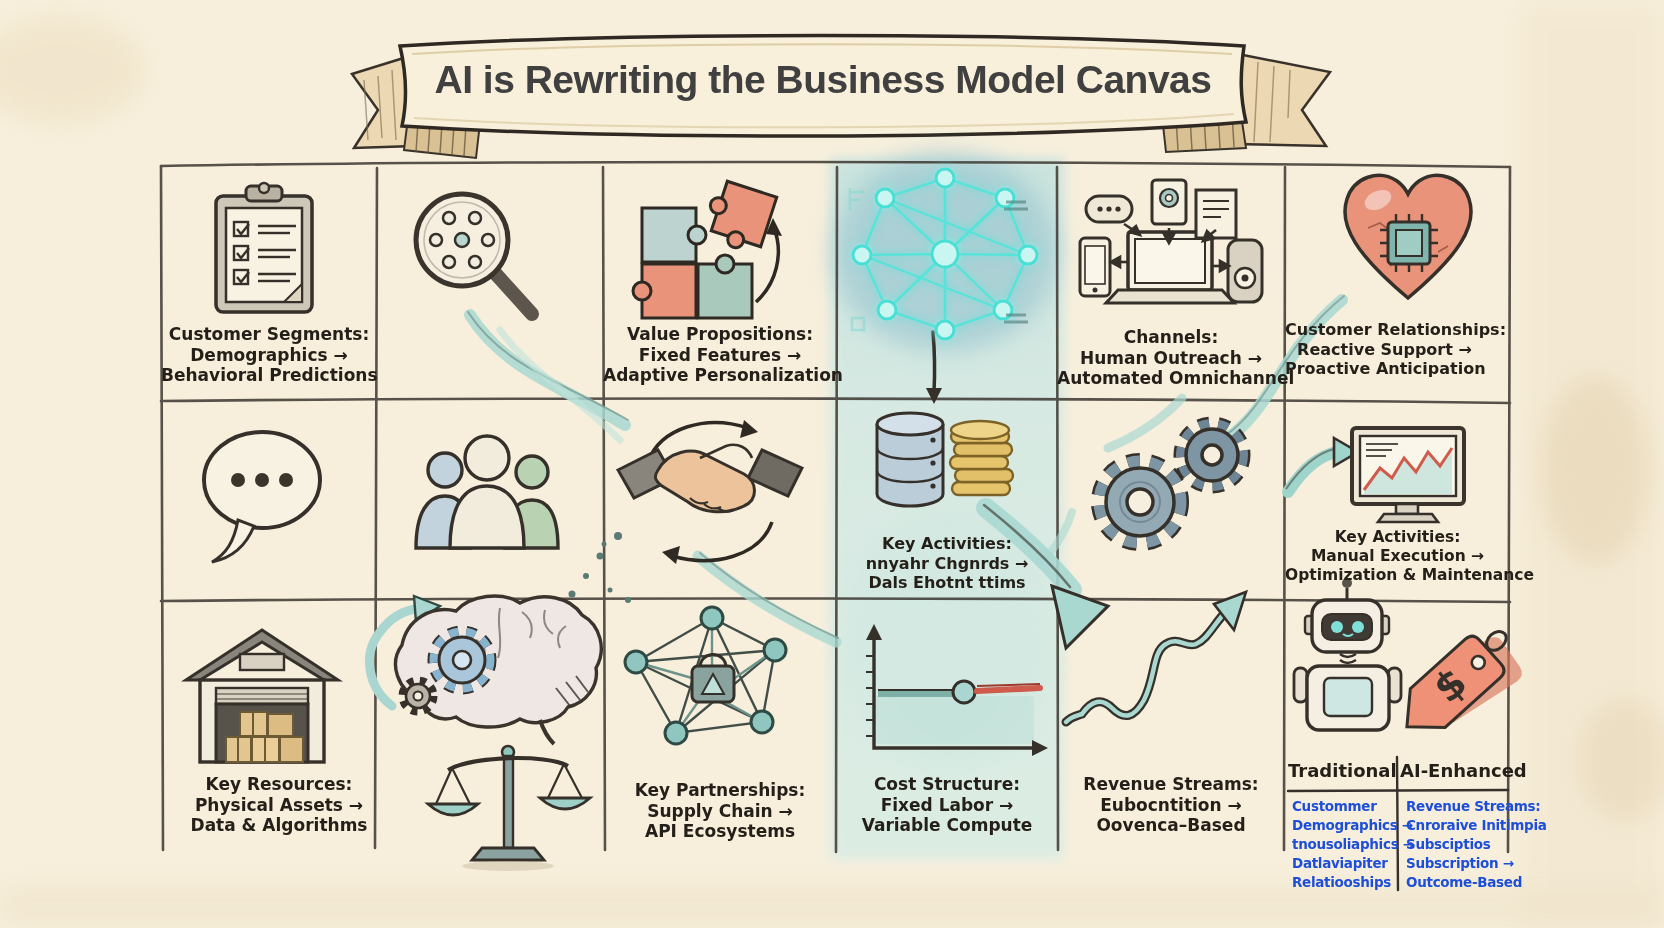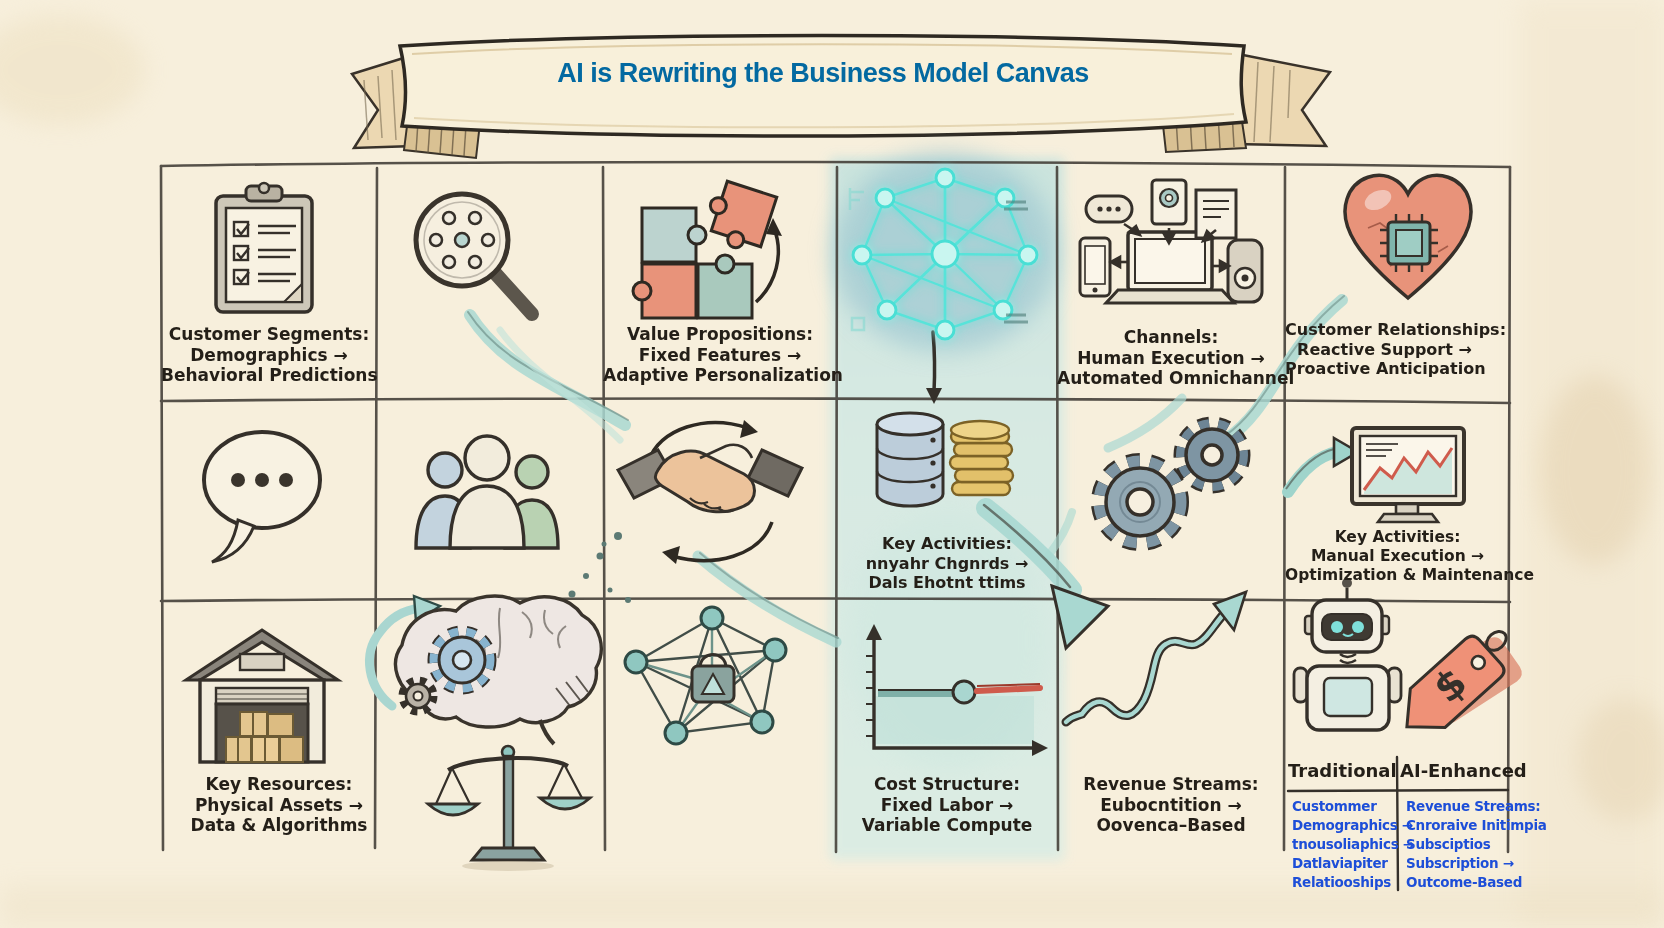--- a/index.html
+++ b/index.html
@@ -5,22 +5,22 @@
   html,body{margin:0;padding:0;width:1664px;height:928px;background:#f7efdc;
     font-family:"DejaVu Sans",sans-serif;overflow:hidden;position:relative}
   #stage{position:absolute;left:0;top:0;width:1664px;height:928px}
   #art{position:absolute;left:0;top:0;z-index:1}
   .txt{position:absolute;z-index:3;font-weight:700;color:#241f18;text-align:center}
   .txt div{white-space:nowrap;line-height:1.22}
   .f17 div{font-size:17px}
   .f16 div{font-size:16px}
   .f155 div{font-size:15.5px}
   .banner-title{position:absolute;z-index:3;left:402px;top:58px;width:842px;text-align:center;
-    font-family:"Liberation Sans","DejaVu Sans",sans-serif;font-weight:700;font-size:27px;
-    letter-spacing:-0.5px;color:#0369a1;white-space:nowrap}
+    font-family:"Liberation Sans","DejaVu Sans",sans-serif;font-weight:700;font-size:39px;
+    letter-spacing:-0.5px;color:#404040;white-space:nowrap}
   .cmp-head{position:absolute;z-index:3;font-weight:700;font-size:18px;color:#241f18;
     text-align:right;white-space:nowrap}
   .cmp-col{position:absolute;z-index:3;font-weight:700;font-size:13.5px;letter-spacing:-0.3px;
     color:#1d4ed8;text-align:left}
   .cmp-col div{white-space:nowrap;line-height:19px}
   .tag-symbol{position:absolute;z-index:3;left:1428px;top:662px;width:44px;text-align:center;
     font-size:40px;font-weight:700;color:#35302a;transform:rotate(-40deg)}
 </style>
 </head>
 <body>
@@ -458,21 +458,21 @@
 </div>
 
 <div class="txt f17" style="left:161px;top:324px;width:216px">
   <div>Customer Segments:</div>
   <div>Demographics →</div>
   <div>Behavioral Predictions</div>
 </div>
 
 <div class="txt f17" style="left:1057px;top:327px;width:228px">
   <div>Channels:</div>
-  <div>Human Execution →</div>
+  <div>Human Outreach →</div>
   <div>Automated Omnichannel</div>
 </div>
 
 <div class="txt f16" style="left:1285px;top:320px;width:199px">
   <div>Customer Relationships:</div>
   <div>Reactive Support →</div>
   <div>Proactive Anticipation</div>
 </div>
 
 <div class="txt f16" style="left:837px;top:534px;width:220px">
@@ -486,20 +486,25 @@
   <div>Manual Execution →</div>
   <div>Optimization &amp; Maintenance</div>
 </div>
 
 <div class="txt f17" style="left:161px;top:774px;width:236px">
   <div>Key Resources:</div>
   <div>Physical Assets →</div>
   <div>Data &amp; Algorithms</div>
 </div>
 
+<div class="txt f17" style="left:603px;top:780px;width:234px">
+  <div>Key Partnerships:</div>
+  <div>Supply Chain →</div>
+  <div>API Ecosystems</div>
+</div>
 
 <div class="txt f17" style="left:837px;top:774px;width:220px">
   <div>Cost Structure:</div>
   <div>Fixed Labor →</div>
   <div>Variable Compute</div>
 </div>
 
 <div class="txt f17" style="left:1057px;top:774px;width:228px">
   <div>Revenue Streams:</div>
   <div>Eubocntition →</div>

